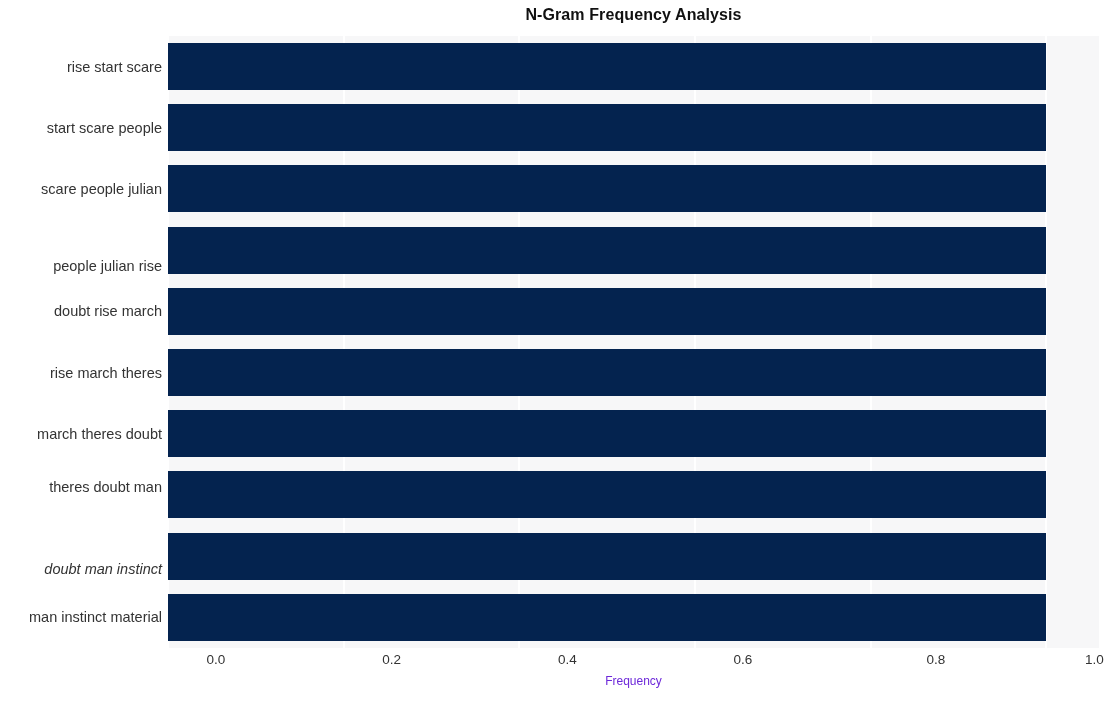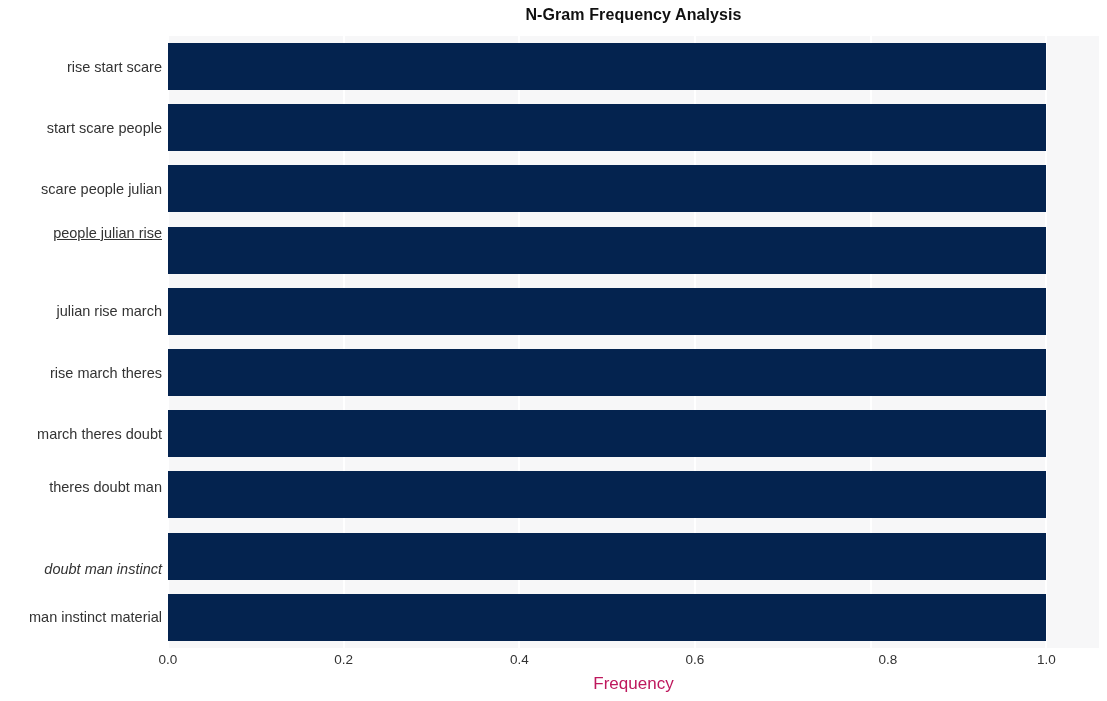--- a/index.html
+++ b/index.html
@@ -104,30 +104,31 @@
     width: 1107px;
     height: 22px;
   }
   .xlabel {
     position: absolute;
     top: 0;
     transform: translateX(-50%);
     font-size: 13.5px;
     color: #333333;
     white-space: nowrap;
+    margin-left: 48px;
   }
 
   #xaxis-title {
     position: absolute;
     left: 168px;
     top: 674px;
     width: 931px;
     text-align: center;
-    font-size: 17px;
-    color: #be185d;
+    font-size: 12px;
+    color: #6d28d9;
     white-space: nowrap;
   }
 </style>
 </head>
 <body>
 
 <div id="figure">
 
   <div id="chart-title">N-Gram Frequency Analysis</div>
 
@@ -171,22 +172,22 @@
         <div class="bar-band" style="top: 550.8px; height: 61.2px;">
           <div class="bar" title="man instinct material: 1" style="width: 878.302px; background: rgb(4, 35, 79);"></div>
         </div>
       </div>
   </div>
 
   <div id="ylabels">
       <div class="ylabel" style="top: 22.6px;">rise start scare</div>
       <div class="ylabel" style="top: 83.8px;">start scare people</div>
       <div class="ylabel" style="top: 145px;">scare people julian</div>
-      <div class="ylabel" style="top: 189px; text-decoration: underline;">people julian rise</div>
-      <div class="ylabel" style="top: 267.4px;">julian rise march</div>
+      <div class="ylabel" style="top: 222px;">people julian rise</div>
+      <div class="ylabel" style="top: 267.4px;">doubt rise march</div>
       <div class="ylabel" style="top: 328.6px;">rise march theres</div>
       <div class="ylabel" style="top: 389.8px;">march theres doubt</div>
       <div class="ylabel" style="top: 443px;">theres doubt man</div>
       <div class="ylabel" style="top: 525px; font-style: italic;">doubt man instinct</div>
       <div class="ylabel" style="top: 573.4px;">man instinct material</div>
     </div>
 
   <div id="xlabels">
       <div class="xlabel" style="left: 168px;">0.0</div>
       <div class="xlabel" style="left: 343.66px;">0.2</div>

